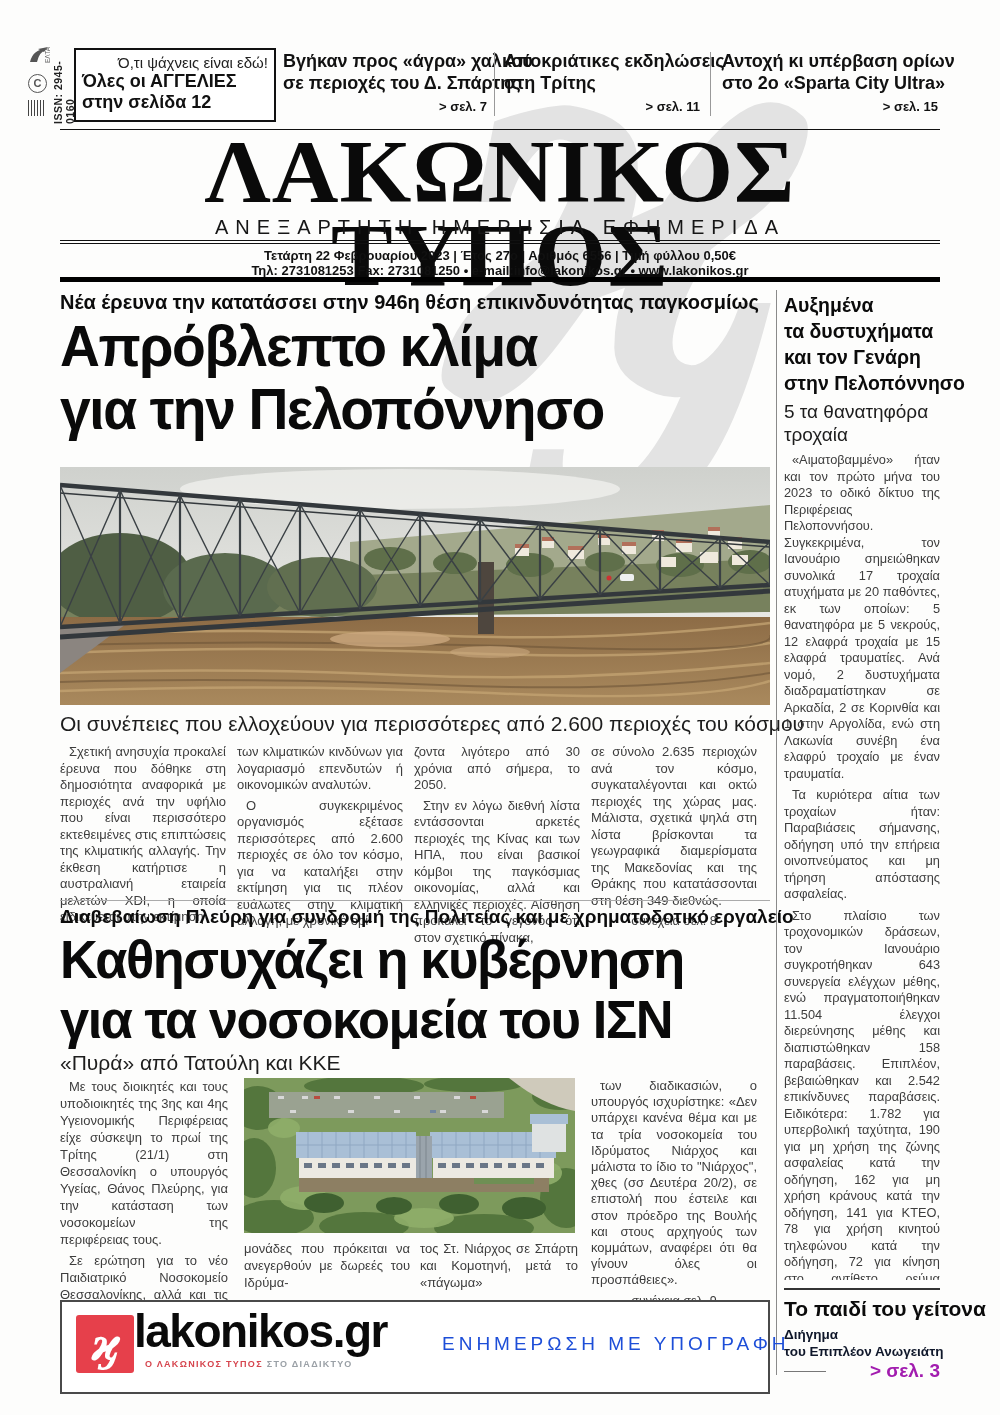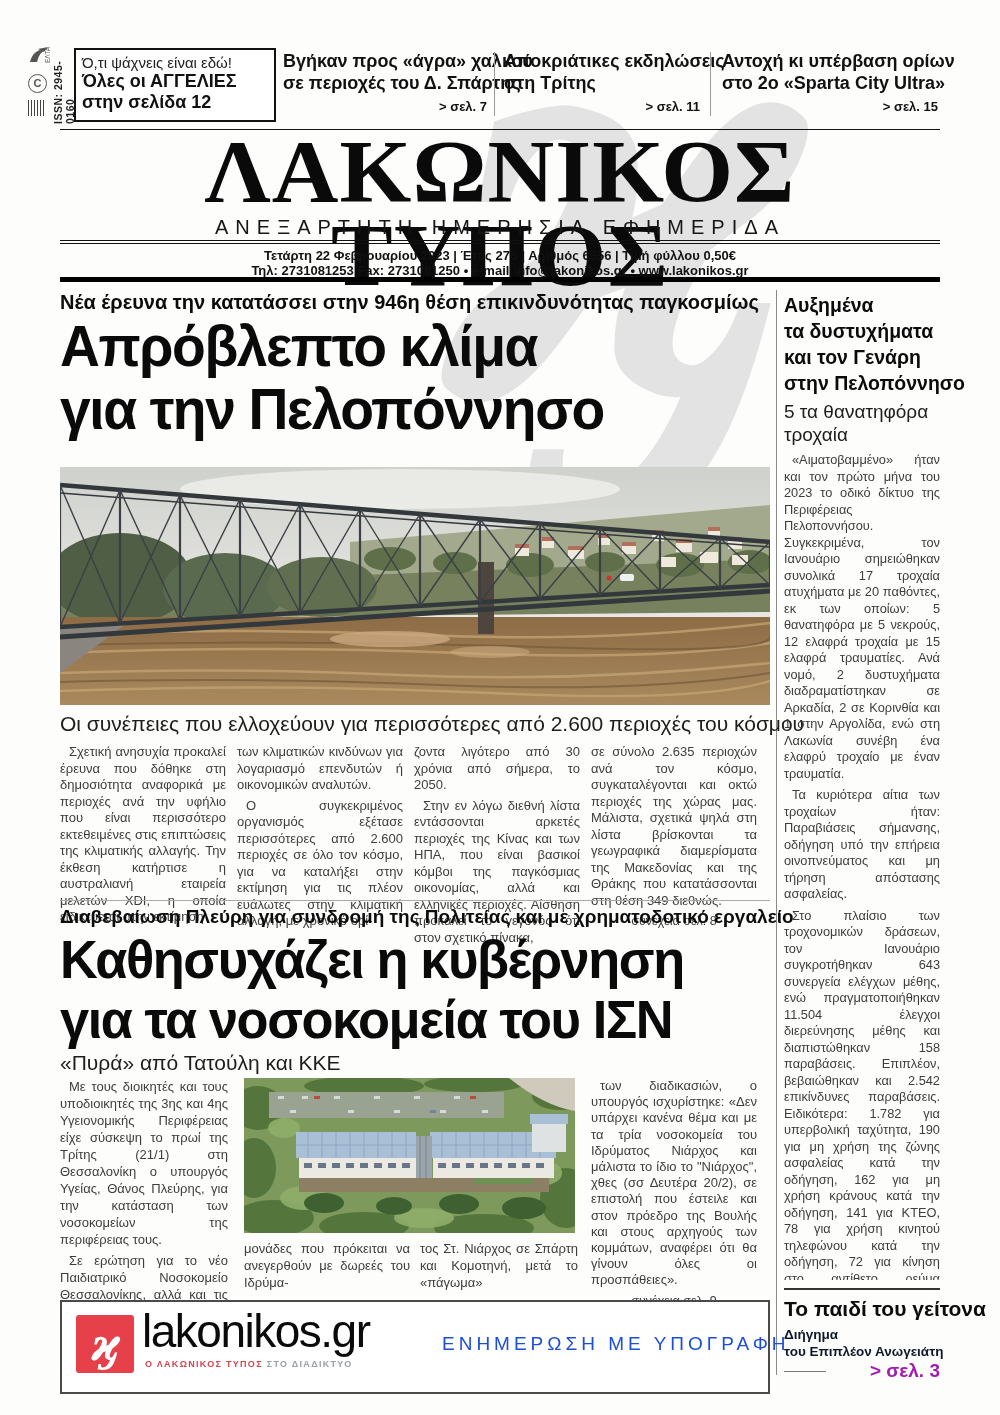--- a/index.html
+++ b/index.html
@@ -5,21 +5,21 @@
   html,body{margin:0;padding:0;background:#e9e9e9;}
   #page{position:relative;width:1000px;height:1415px;background:#fdfdfc;overflow:hidden;
         font-family:"Liberation Sans","DejaVu Sans",sans-serif;color:#1a1a1a;}
   .abs{position:absolute;}
   .nowrap{white-space:nowrap;}
   
   #watermark{left:430px;top:-80px;font:italic 700 560px "DejaVu Serif",serif;color:#e3e3e3;z-index:0;line-height:1;}
   .z1{z-index:1;} .z2{z-index:2;}
   
   .adbox{left:74px;top:48px;width:186px;height:64px;border:2px solid #111;background:#fff;padding:3px 6px;}
-  .adbox .l1{font-size:15px;color:#222;margin-top:1px;}
+  .adbox .l1{font-size:15px;color:#222;margin-top:1px;text-align:right;}
   .adbox .l2,.adbox .l3{font-size:18px;font-weight:700;color:#111;line-height:21px;}
   .teaser{top:50px;height:66px;}
   .teaser .tl{font-size:18px;font-weight:700;line-height:22px;color:#111;}
   .teaser .pg{font-size:13px;font-weight:700;text-align:right;margin-top:5px;color:#111;}
   .vsep{top:52px;width:1px;height:64px;background:#999;}
   
   .issn{left:52px;top:44px;height:80px;font-size:10.5px;font-weight:700;color:#222;
         writing-mode:vertical-rl;transform:rotate(180deg);letter-spacing:.5px;}
   
   .rule{background:#111;}
@@ -46,21 +46,21 @@
   #story-title{font-size:21px;font-weight:700;color:#0b0b0b;}
   .story-ln{font-size:13.5px;font-weight:700;color:#0f172a;line-height:17px;}
   #story-pg{display:flex;align-items:center;width:156px;}
   #story-pg .ln{flex:1;height:1px;background:#777;margin-right:6px;}
   #story-pg .tx{font-size:19px;font-weight:700;color:#a21caf;margin-left:38px;}
   
   #banner{left:60px;top:1300px;width:706px;height:90px;border:2px solid #4a4a4a;background:#fff;}
   #banner .redbox{left:14px;top:13px;width:58px;height:58px;background:#e6404b;border-radius:3px;
       display:flex;align-items:center;justify-content:center;
       font:italic 700 44px "DejaVu Serif",serif;color:#fff;}
-  #banner .site{left:80px;top:2px;font-size:46px;font-weight:400;letter-spacing:-1.5px;color:#0a0a0a;}
+  #banner .site{left:72px;top:2px;font-size:46px;font-weight:700;letter-spacing:-1.5px;color:#0a0a0a;}
   #banner .tag{left:83px;top:57px;font-size:9px;font-weight:700;letter-spacing:1.3px;}
   #banner .tag .r{color:#d6454e;} #banner .tag .g{color:#9aa0a6;}
   #banner .slogan{left:380px;top:31px;width:310px;text-align:center;font-size:19px;letter-spacing:4px;color:#1d4ed8;}
   svg{display:block;}
 </style>
 </head>
 <body>
 
 <div id="page">
 

